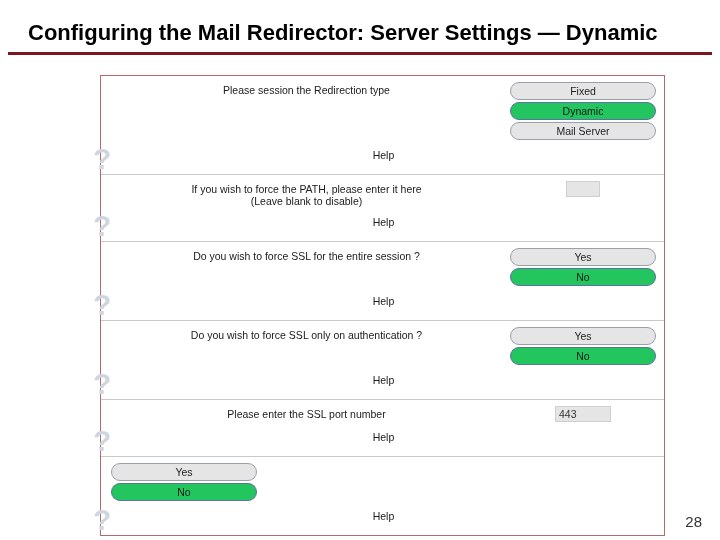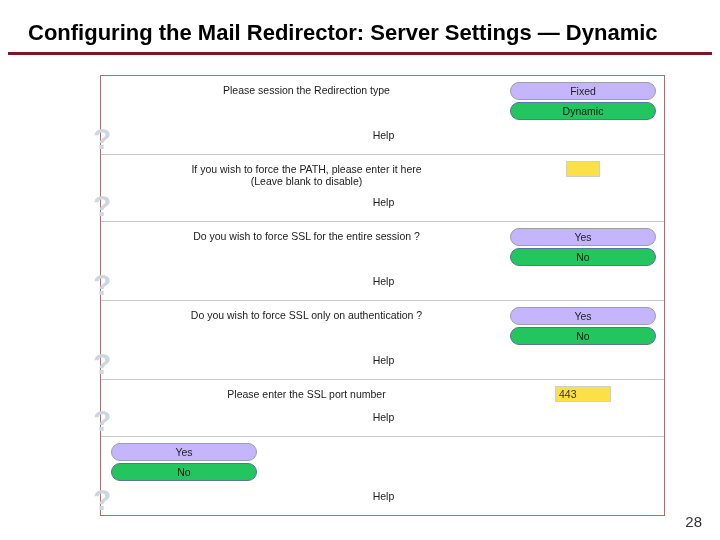--- a/index.html
+++ b/index.html
@@ -55,40 +55,40 @@
     display: flex;
     flex-direction: column;
     gap: 2px;
   }
   .opt {
     border: 1px solid #9aa0a8;
     border-radius: 10px;
     font-size: 10.5px;
     text-align: center;
     padding: 1px 4px;
-    background: #c4b5fd;
+    background: #e5e5e5;
     color: #222;
     line-height: 14px;
     cursor: pointer;
   }
   .opt.sel {
     background: #22c55e;
     color: #1a1a1a;
     border-color: #5a739f;
   }
   .input-slot {
     width: 146px;
     display: flex;
     justify-content: center;
     align-items: flex-start;
   }
   .tinput {
     font-size: 10.5px;
     border: 1px solid #cfcfcf;
-    background: #fde047;
+    background: #e5e5e5;
     padding: 1px 3px;
     color: #333;
   }
   .tinput.small { width: 34px; }
   .tinput.mid { width: 56px; }
   .help-row {
     display: flex;
     align-items: center;
     justify-content: center;
     position: relative;
@@ -130,20 +130,21 @@
 <div class="title-underline"></div>
 
 <div class="panel-wrap">
 
   <div class="section">
     <div class="qrow">
       <div class="qtext">Please session the Redirection type</div>
       <div class="opts">
         <div class="opt">Fixed</div>
         <div class="opt sel">Dynamic</div>
+        <div class="opt">Mail Server</div>
       </div>
     </div>
     <div class="help-row">
       <span class="help-icon"><span class="q">?</span></span>
       <span class="help-label">Help</span>
     </div>
   </div>
 
   <div class="section">
     <div class="qrow">

